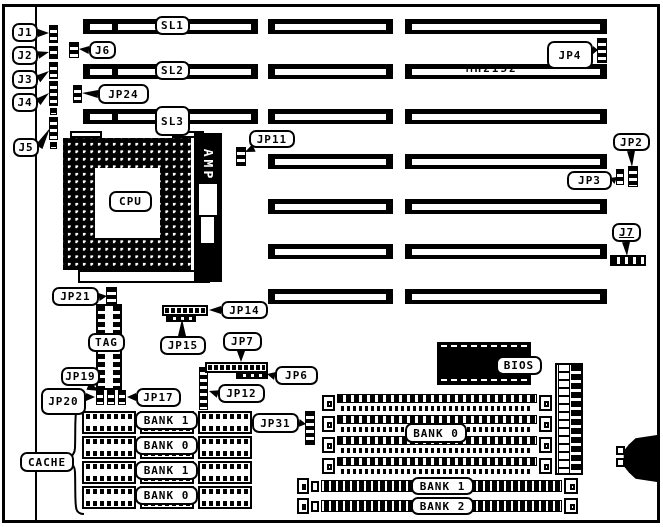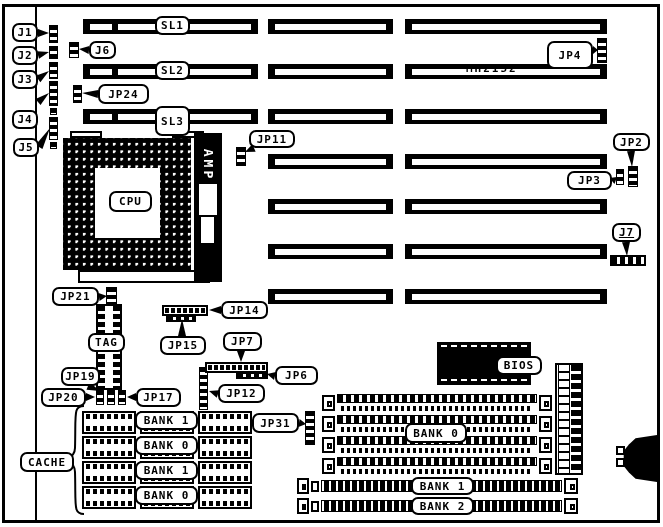--- a/index.html
+++ b/index.html
@@ -362,33 +362,33 @@
       <div class="plate" style="position: absolute; left: 135px; top: 411px; width: 63px; height: 19px;">BANK 1</div>
       <div class="plate" style="position: absolute; left: 135px; top: 436px; width: 63px; height: 19px;">BANK 0</div>
       <div class="plate" style="position: absolute; left: 135px; top: 461px; width: 63px; height: 19px;">BANK 1</div>
       <div class="plate" style="position: absolute; left: 135px; top: 486px; width: 63px; height: 19px;">BANK 0</div>
       <div class="plate" style="position: absolute; left: 405px; top: 423px; width: 62px; height: 20px;">BANK 0</div>
       <div class="plate" style="position: absolute; left: 411px; top: 477px; width: 63px; height: 18px;">BANK 1</div>
       <div class="plate" style="position: absolute; left: 411px; top: 497px; width: 63px; height: 18px;">BANK 2</div>
       <div class="plate" style="position: absolute; left: 12px; top: 23px; width: 26px; height: 19px;">J1</div>
       <div class="plate" style="position: absolute; left: 12px; top: 46px; width: 26px; height: 19px;">J2</div>
       <div class="plate" style="position: absolute; left: 12px; top: 70px; width: 26px; height: 19px;">J3</div>
-      <div class="plate" style="position: absolute; left: 12px; top: 110px; width: 26px; height: 19px;">J4</div>
+      <div class="plate" style="position: absolute; left: 12px; top: 93px; width: 26px; height: 19px;">J4</div>
       <div class="plate" style="position: absolute; left: 13px; top: 138px; width: 26px; height: 19px;">J5</div>
       <div class="plate" style="position: absolute; left: 89px; top: 41px; width: 27px; height: 18px;">J6</div>
       <div class="plate" style="position: absolute; left: 98px; top: 84px; width: 51px; height: 20px;">JP24</div>
       <div class="plate" style="position: absolute; left: 547px; top: 41px; width: 46px; height: 28px;">JP4</div>
       <div class="plate" style="position: absolute; left: 249px; top: 130px; width: 46px; height: 18px;">JP11</div>
       <div class="plate" style="position: absolute; left: 613px; top: 133px; width: 37px; height: 18px;">JP2</div>
       <div class="plate" style="position: absolute; left: 567px; top: 171px; width: 45px; height: 19px;">JP3</div>
       <div class="plate" style="position: absolute; left: 612px; top: 223px; width: 29px; height: 19px; text-decoration: underline;">J7</div>
       <div class="plate" style="position: absolute; left: 52px; top: 287px; width: 47px; height: 19px;">JP21</div>
       <div class="plate" style="position: absolute; left: 221px; top: 301px; width: 47px; height: 18px;">JP14</div>
       <div class="plate" style="position: absolute; left: 160px; top: 336px; width: 46px; height: 19px;">JP15</div>
       <div class="plate" style="position: absolute; left: 223px; top: 332px; width: 39px; height: 19px;">JP7</div>
       <div class="plate" style="position: absolute; left: 275px; top: 366px; width: 43px; height: 19px;">JP6</div>
       <div class="plate" style="position: absolute; left: 218px; top: 384px; width: 47px; height: 19px;">JP12</div>
       <div class="plate" style="position: absolute; left: 61px; top: 367px; width: 39px; height: 19px;">JP19</div>
-      <div class="plate" style="position: absolute; left: 41px; top: 388px; width: 45px; height: 19px;">JP20</div>
+      <div class="plate" style="position: absolute; left: 41px; top: 388px; width: 45px; height: 27px;">JP20</div>
       <div class="plate" style="position: absolute; left: 136px; top: 388px; width: 45px; height: 19px;">JP17</div>
       <div class="plate" style="position: absolute; left: 252px; top: 413px; width: 47px; height: 20px;">JP31</div>
     </div>
 </div>
 
 </body></html>

